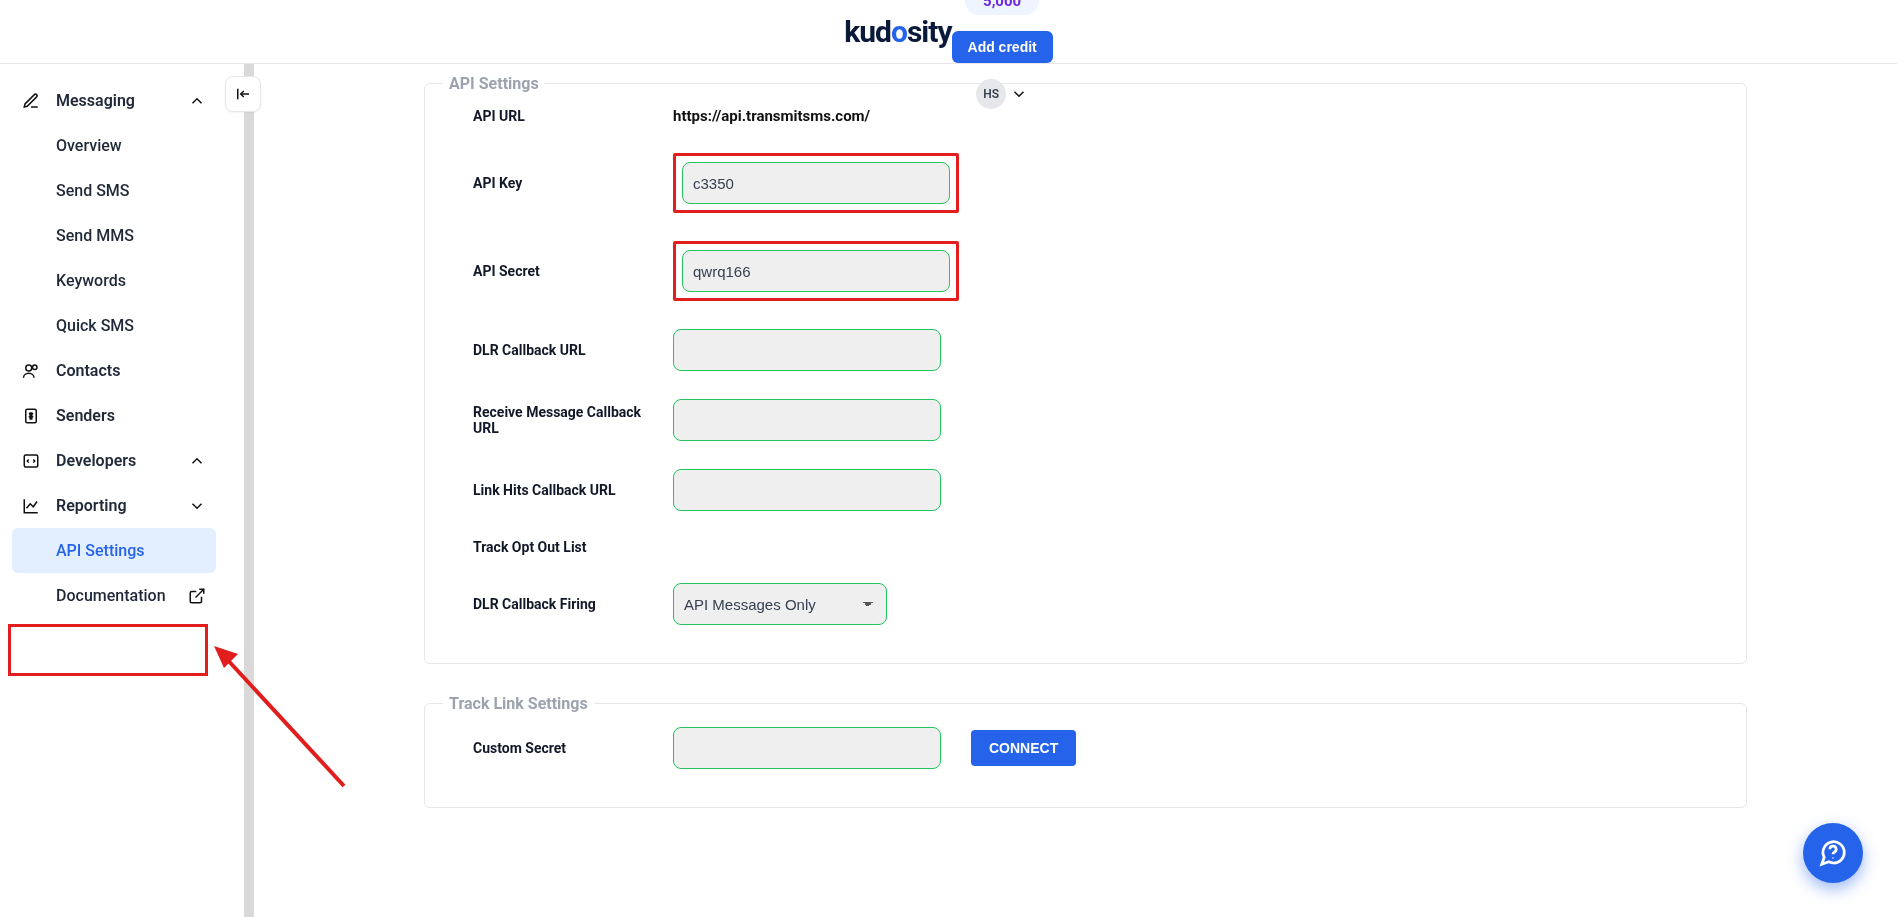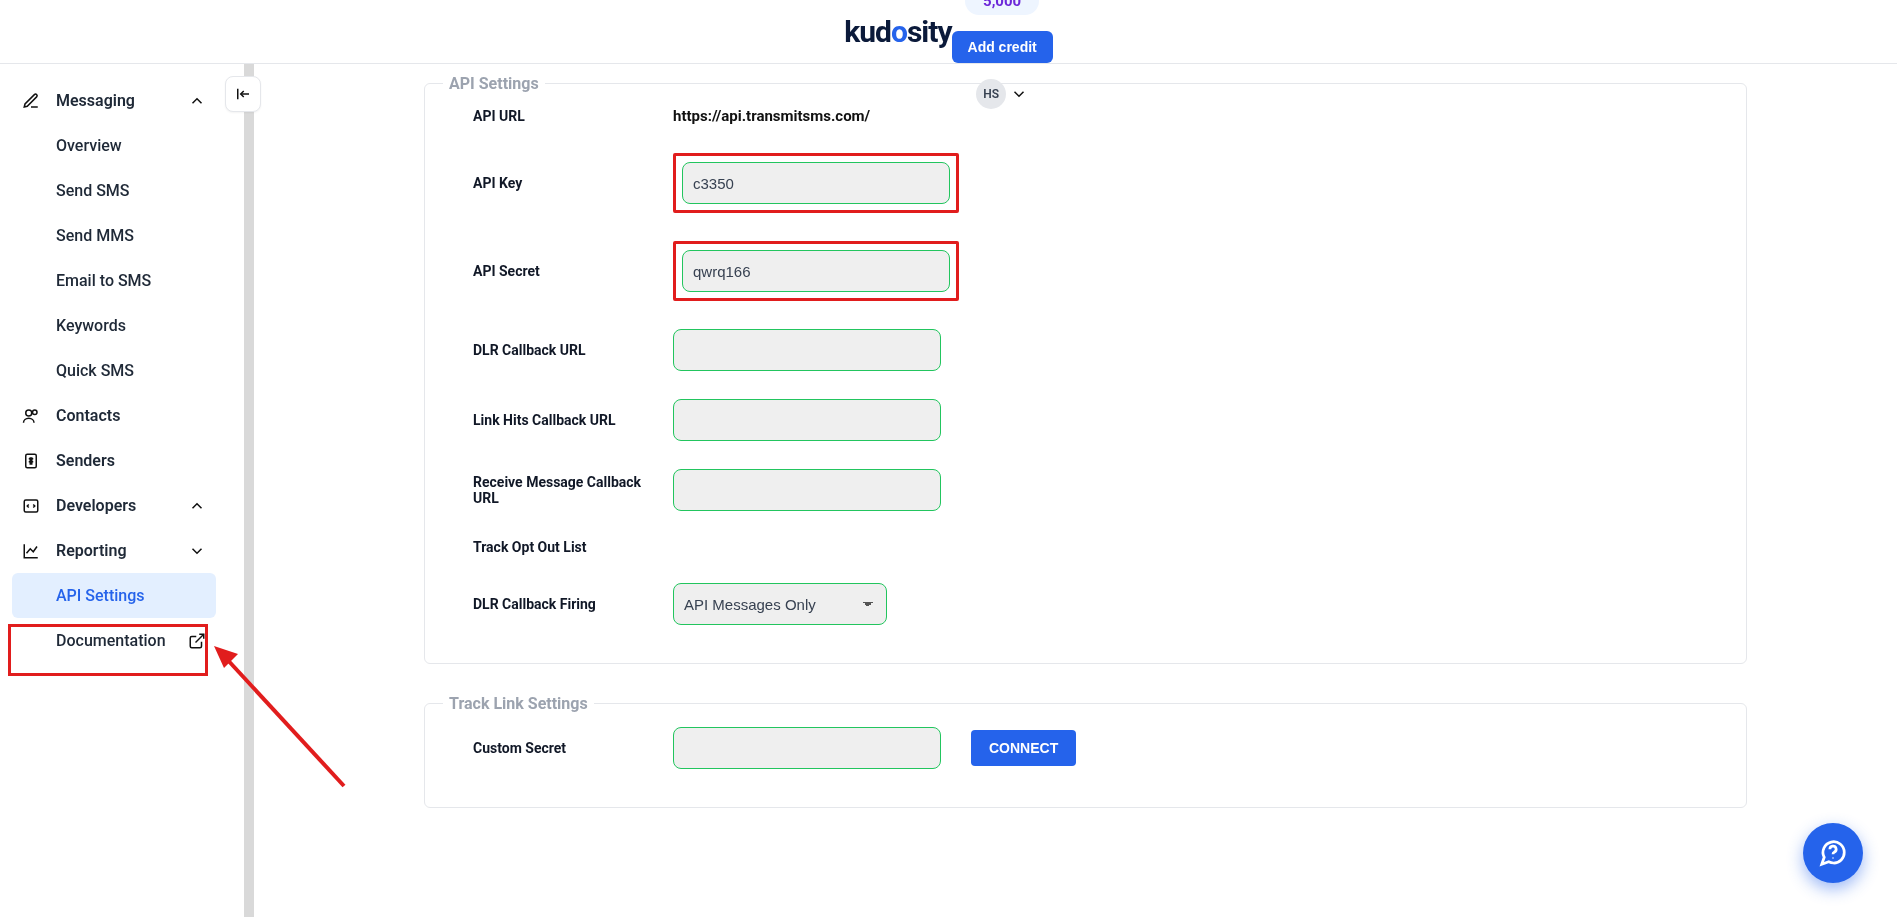--- a/index.html
+++ b/index.html
@@ -94,23 +94,20 @@
       <div class="nav-item sub">
           <span>Overview</span>
         </div>
       <div class="nav-item sub">
           <span>Send SMS</span>
         </div>
       <div class="nav-item sub">
           <span>Send MMS</span>
         </div>
       <div class="nav-item sub">
-          <span>Email to SMS</span>
-        </div>
-      <div class="nav-item sub">
           <span>Keywords</span>
         </div>
       <div class="nav-item sub">
           <span>Quick SMS</span>
         </div>
 
       <div class="nav-item">
         <span class="icon">
             <svg viewBox="0 0 24 24">
               <circle cx="9" cy="8" r="4"></circle>
@@ -215,26 +212,26 @@
           <input class="input" value="qwrq166" style="">
         </span>
       </div>
 
       <div class="form-row">
         <label>DLR Callback URL</label>
         <input class="input" value="" style="">
       </div>
 
       <div class="form-row">
+        <label>Receive Message Callback URL</label>
+        <input class="input" value="" style="">
+      </div>
+
+      <div class="form-row">
         <label>Link Hits Callback URL</label>
-        <input class="input" value="" style="">
-      </div>
-
-      <div class="form-row">
-        <label>Receive Message Callback URL</label>
         <input class="input" value="" style="">
       </div>
 
       <div class="form-row">
         <label>Track Opt Out List</label>
       </div>
 
       <div class="form-row">
         <label>DLR Callback Firing</label>
         <select class="input narrow"><option>API Messages Only</option></select>

